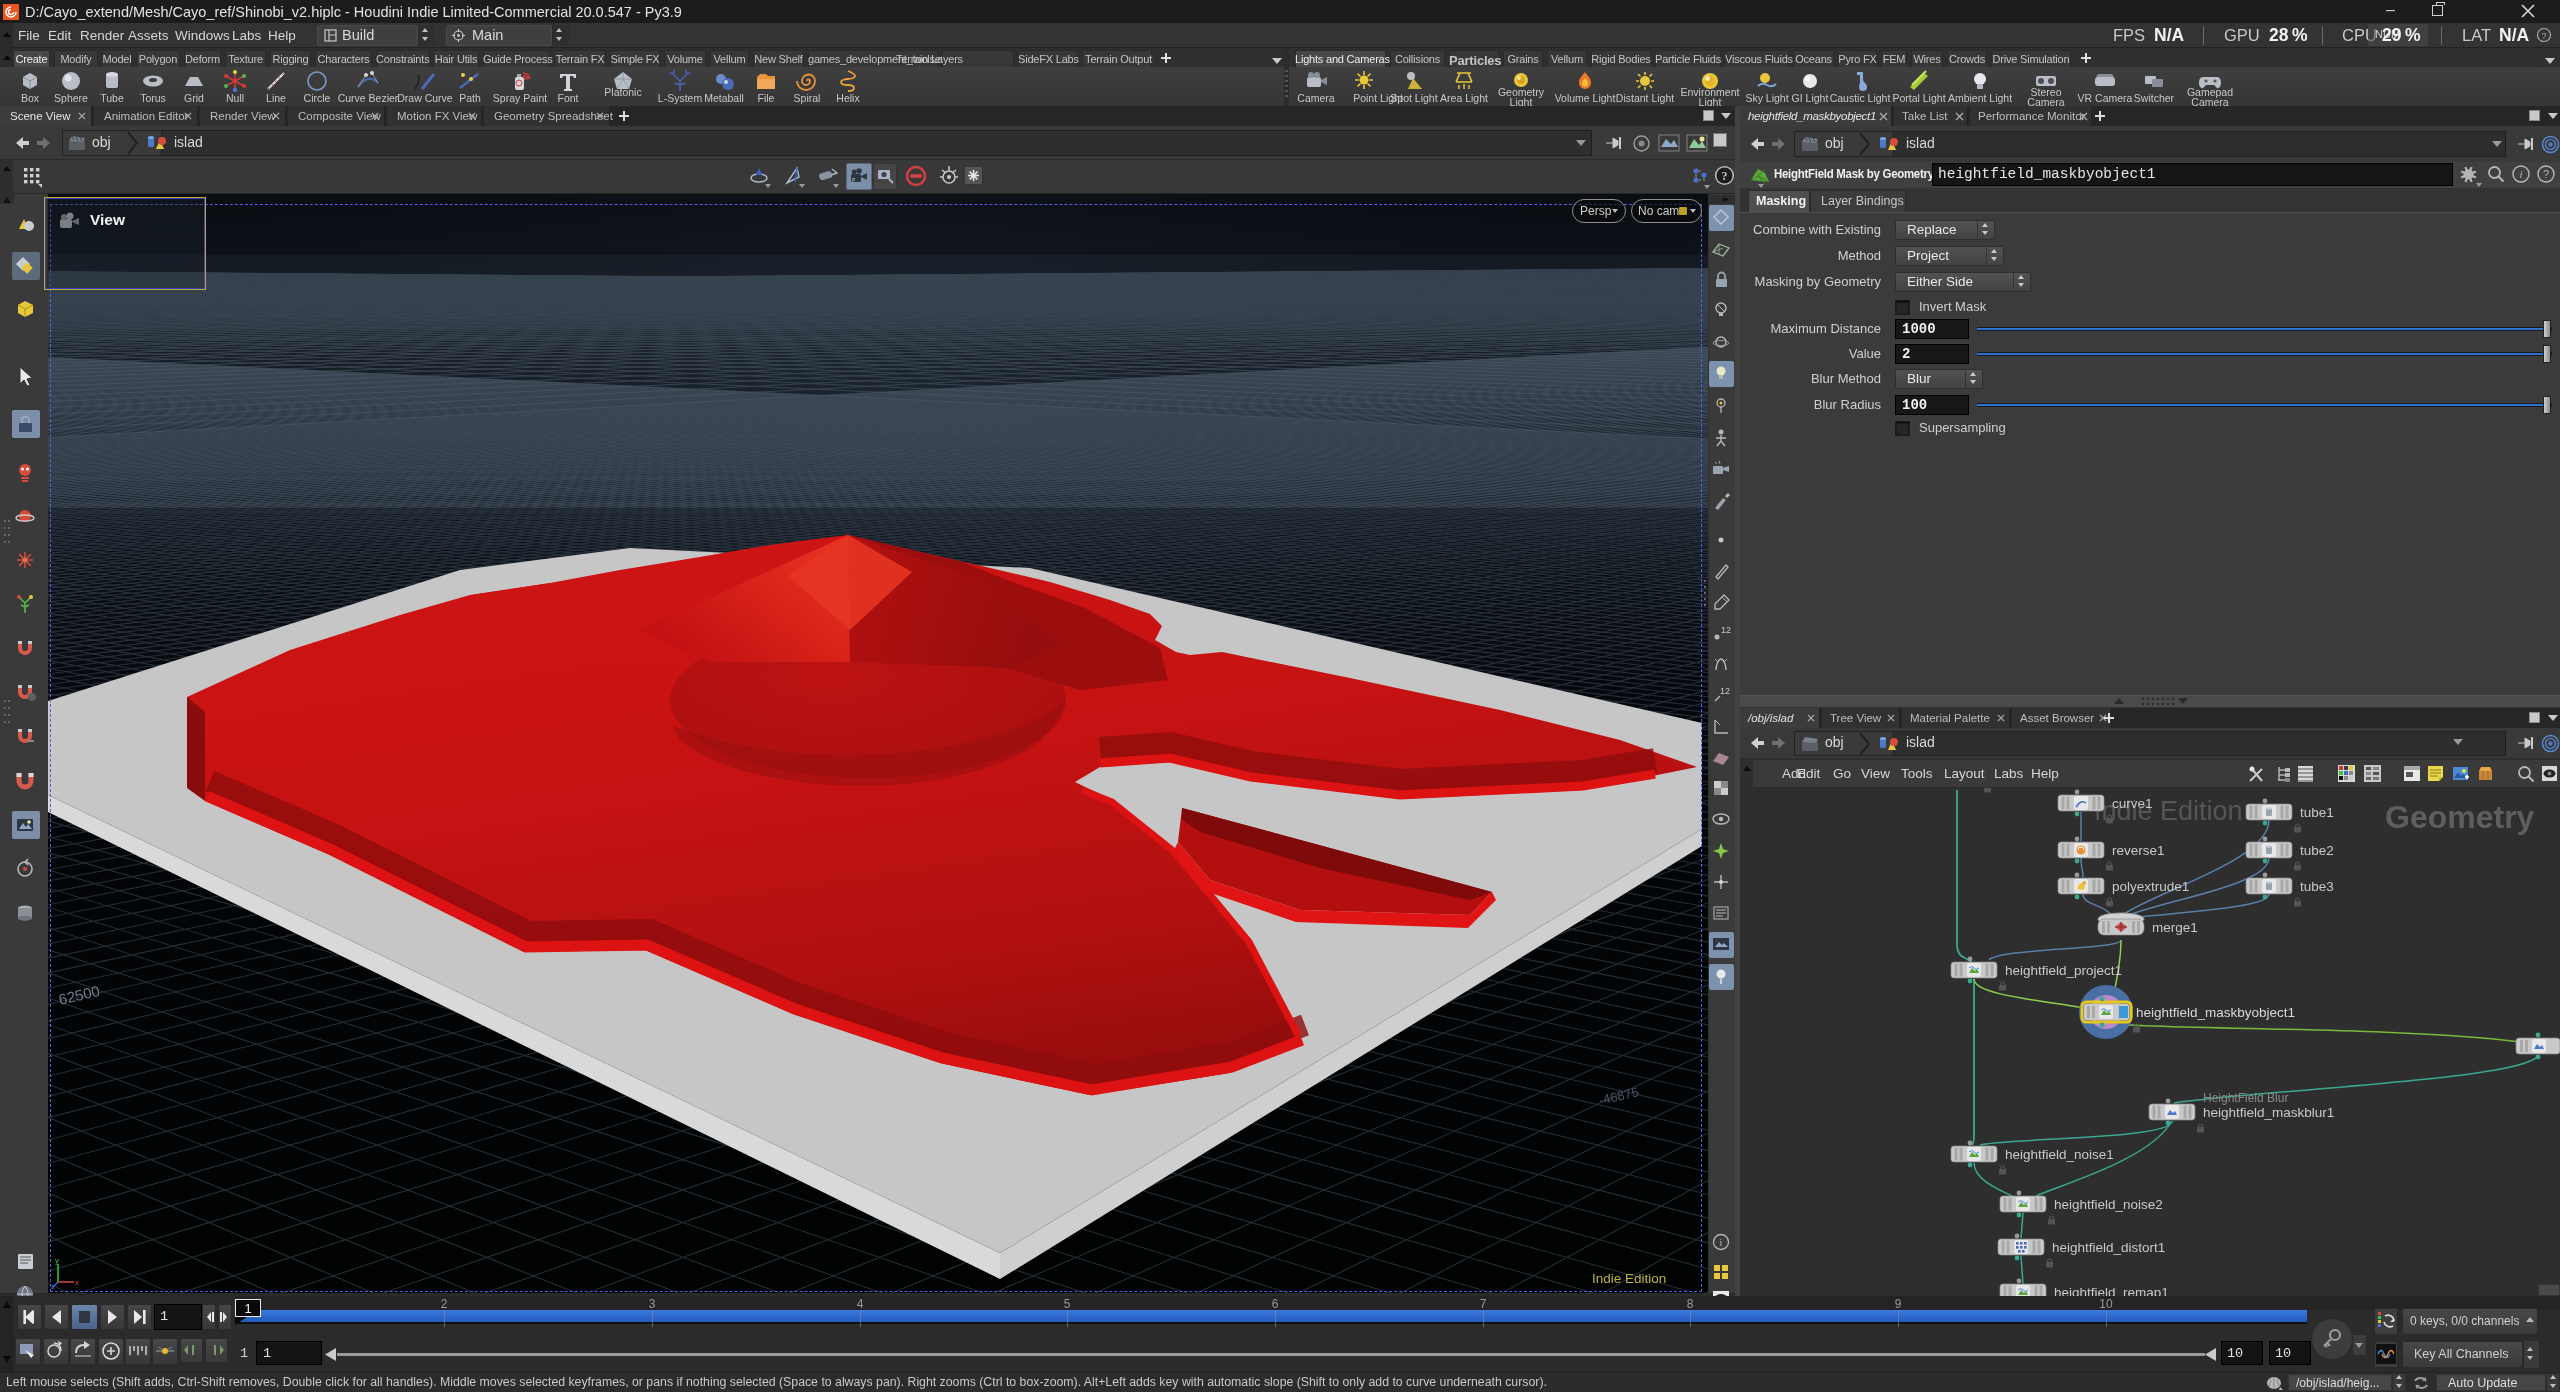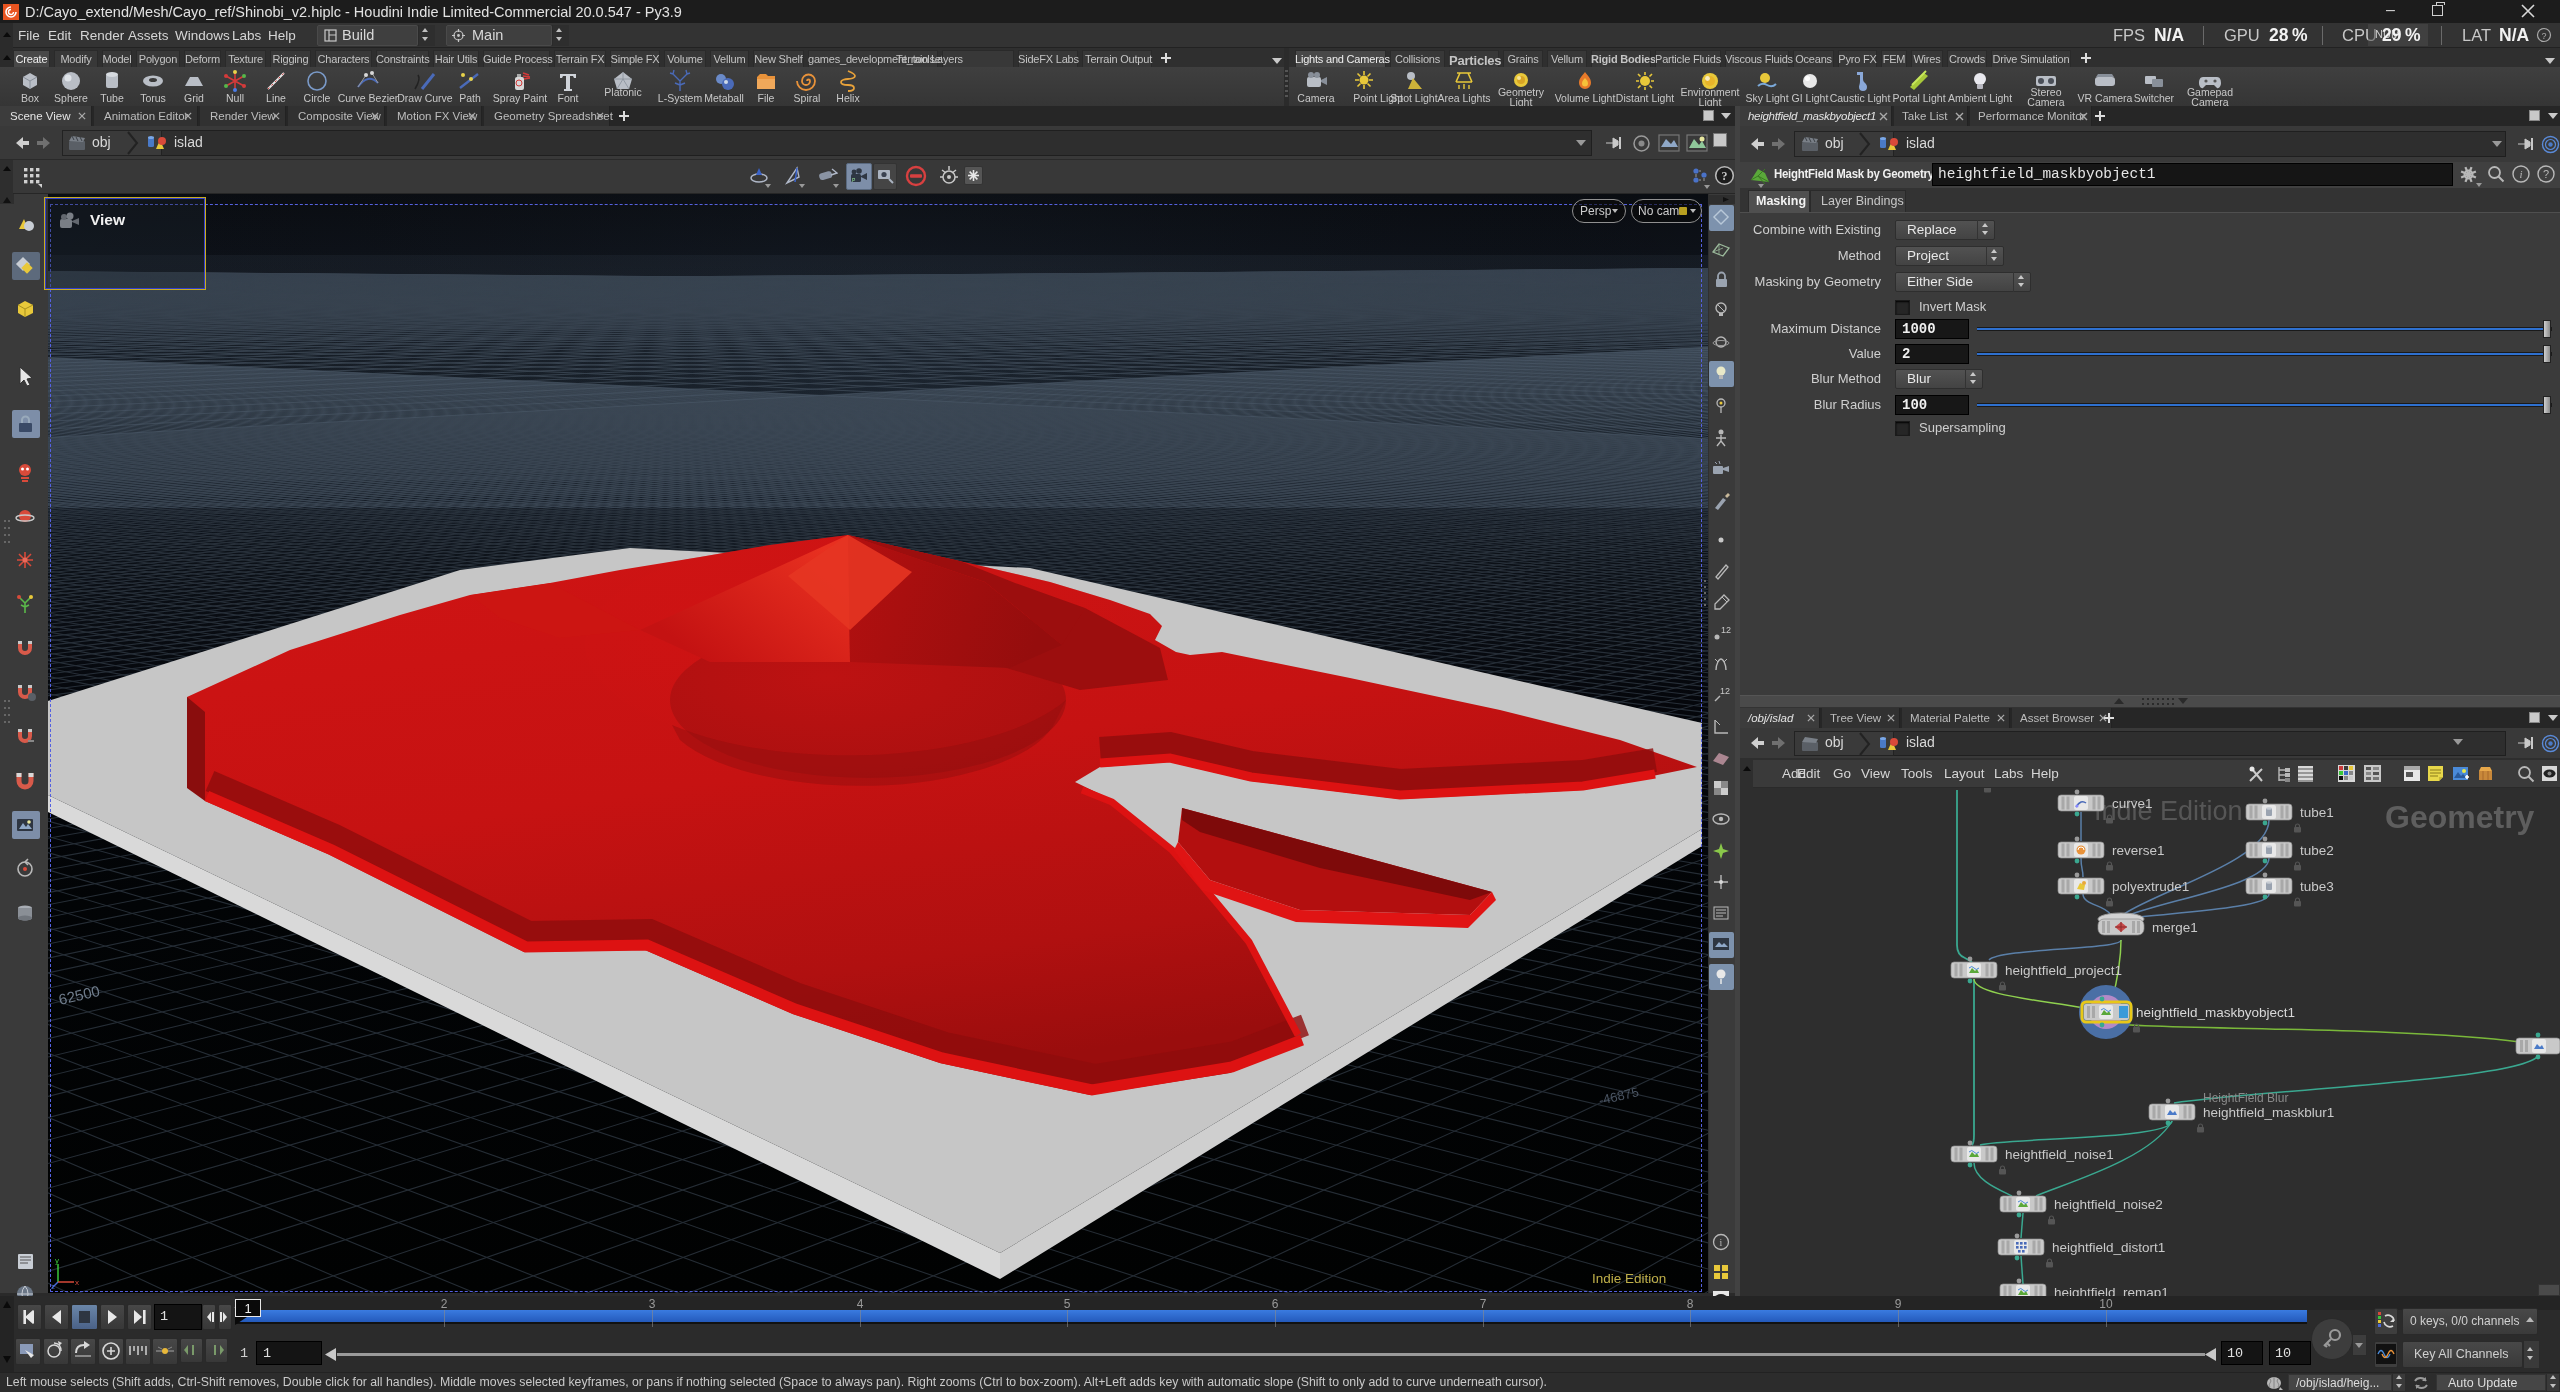--- a/index.html
+++ b/index.html
@@ -226,21 +226,21 @@
 <div class="txt" style="left:1295px;top:53px;width:91px;text-align:center;font-size:11px;color:#eeeeee;font-weight:normal;letter-spacing:-0.2px">Lights and Cameras</div>
 <div class="abs" style="left:1390px;top:50px;width:55px;height:17px;background:#383838;border:1px solid #2a2a2a;border-bottom:none"></div>
 <div class="txt" style="left:1390px;top:53px;width:55px;text-align:center;font-size:11px;color:#c4c4c4;font-weight:normal;letter-spacing:-0.2px">Collisions</div>
 <div class="abs" style="left:1449px;top:50px;width:50px;height:17px;background:#383838;border:1px solid #2a2a2a;border-bottom:none"></div>
 <div class="txt" style="left:1449px;top:53px;width:50px;text-align:center;font-size:13px;color:#c4c4c4;font-weight:bold;letter-spacing:-0.2px">Particles</div>
 <div class="abs" style="left:1503px;top:50px;width:40px;height:17px;background:#383838;border:1px solid #2a2a2a;border-bottom:none"></div>
 <div class="txt" style="left:1503px;top:53px;width:40px;text-align:center;font-size:11px;color:#c4c4c4;font-weight:normal;letter-spacing:-0.2px">Grains</div>
 <div class="abs" style="left:1547px;top:50px;width:40px;height:17px;background:#383838;border:1px solid #2a2a2a;border-bottom:none"></div>
 <div class="txt" style="left:1547px;top:53px;width:40px;text-align:center;font-size:11px;color:#c4c4c4;font-weight:normal;letter-spacing:-0.2px">Vellum</div>
 <div class="abs" style="left:1591px;top:50px;width:60px;height:17px;background:#383838;border:1px solid #2a2a2a;border-bottom:none"></div>
-<div class="txt" style="left:1591px;top:53px;width:60px;text-align:center;font-size:11px;color:#c4c4c4;font-weight:bold;letter-spacing:-0.2px">Rigid Bodies</div>
+<div class="txt" style="left:1591px;top:53px;width:60px;text-align:center;font-size:11px;color:#c4c4c4;font-weight:normal;letter-spacing:-0.2px">Rigid Bodies</div>
 <div class="abs" style="left:1655px;top:50px;width:66px;height:17px;background:#383838;border:1px solid #2a2a2a;border-bottom:none"></div>
 <div class="txt" style="left:1655px;top:53px;width:66px;text-align:center;font-size:11px;color:#c4c4c4;font-weight:normal;letter-spacing:-0.2px">Particle Fluids</div>
 <div class="abs" style="left:1725px;top:50px;width:64px;height:17px;background:#383838;border:1px solid #2a2a2a;border-bottom:none"></div>
 <div class="txt" style="left:1725px;top:53px;width:64px;text-align:center;font-size:11px;color:#c4c4c4;font-weight:normal;letter-spacing:-0.2px">Viscous Fluids</div>
 <div class="abs" style="left:1793px;top:50px;width:41px;height:17px;background:#383838;border:1px solid #2a2a2a;border-bottom:none"></div>
 <div class="txt" style="left:1793px;top:53px;width:41px;text-align:center;font-size:11px;color:#c4c4c4;font-weight:normal;letter-spacing:-0.2px">Oceans</div>
 <div class="abs" style="left:1838px;top:50px;width:39px;height:17px;background:#383838;border:1px solid #2a2a2a;border-bottom:none"></div>
 <div class="txt" style="left:1838px;top:53px;width:39px;text-align:center;font-size:11px;color:#c4c4c4;font-weight:normal;letter-spacing:-0.2px">Pyro FX</div>
 <div class="abs" style="left:1881px;top:50px;width:26px;height:17px;background:#383838;border:1px solid #2a2a2a;border-bottom:none"></div>
 <div class="txt" style="left:1881px;top:53px;width:26px;text-align:center;font-size:11px;color:#c4c4c4;font-weight:normal;letter-spacing:-0.2px">FEM</div>
@@ -268,21 +268,21 @@
 <div class="txt" style="left:1319px;top:92px;width:90px;text-align:center;font-size:10.5px;color:#c8c8c8;font-weight:normal;margin-left:14px;">Point Light</div>
 <svg class="abs" style="left:1399px;top:69px" width="30" height="24" viewBox="0 0 30 24">
     <circle cx="12" cy="7" r="4" fill="#b9bec6"></circle>
     <path d="M14 9l9 11H9z" fill="#e8c83a" opacity=".85"></path>
   </svg>
 <div class="txt" style="left:1369px;top:92px;width:90px;text-align:center;font-size:10.5px;color:#c8c8c8;font-weight:normal;">Spot Light</div>
 <svg class="abs" style="left:1449px;top:69px" width="30" height="24" viewBox="0 0 30 24">
     <path d="M8 4h14M11 4l-4 9M19 4l4 9M7 13h16" stroke="#e8c83a" stroke-width="1.6" fill="none"></path>
     <path d="M10 16v4M15 15v5M20 16v4" stroke="#e8c83a" stroke-width="1.4"></path>
   </svg>
-<div class="txt" style="left:1419px;top:92px;width:90px;text-align:center;font-size:10.5px;color:#c8c8c8;font-weight:normal;">Area Lights</div>
+<div class="txt" style="left:1419px;top:92px;width:90px;text-align:center;font-size:10.5px;color:#c8c8c8;font-weight:normal;">Area Light</div>
 <svg class="abs" style="left:1506px;top:69px" width="30" height="24" viewBox="0 0 30 24">
     <circle cx="15" cy="11" r="7" fill="#e8c83a"></circle>
     <circle cx="15" cy="11" r="4" fill="#d8a425"></circle>
     <circle cx="13" cy="9" r="2" fill="#f6e69a"></circle>
   </svg>
 <div class="txt" style="left:1476px;top:86px;width:90px;text-align:center;font-size:10.5px;color:#c8c8c8;font-weight:normal;">Geometry</div>
 <div class="txt" style="left:1476px;top:96px;width:90px;text-align:center;font-size:10.5px;color:#c8c8c8;font-weight:normal;">Light</div>
 <svg class="abs" style="left:1570px;top:69px" width="30" height="24" viewBox="0 0 30 24">
     <path d="M15 3c3 4 6 6 6 11a6 6 0 0 1-12 0c0-5 3-7 6-11z" fill="#e87a2a"></path>
     <path d="M15 9c1.5 2 3 3 3 5.5a3 3 0 0 1-6 0c0-2.5 1.5-3.5 3-5.5z" fill="#f6c23a"></path>

